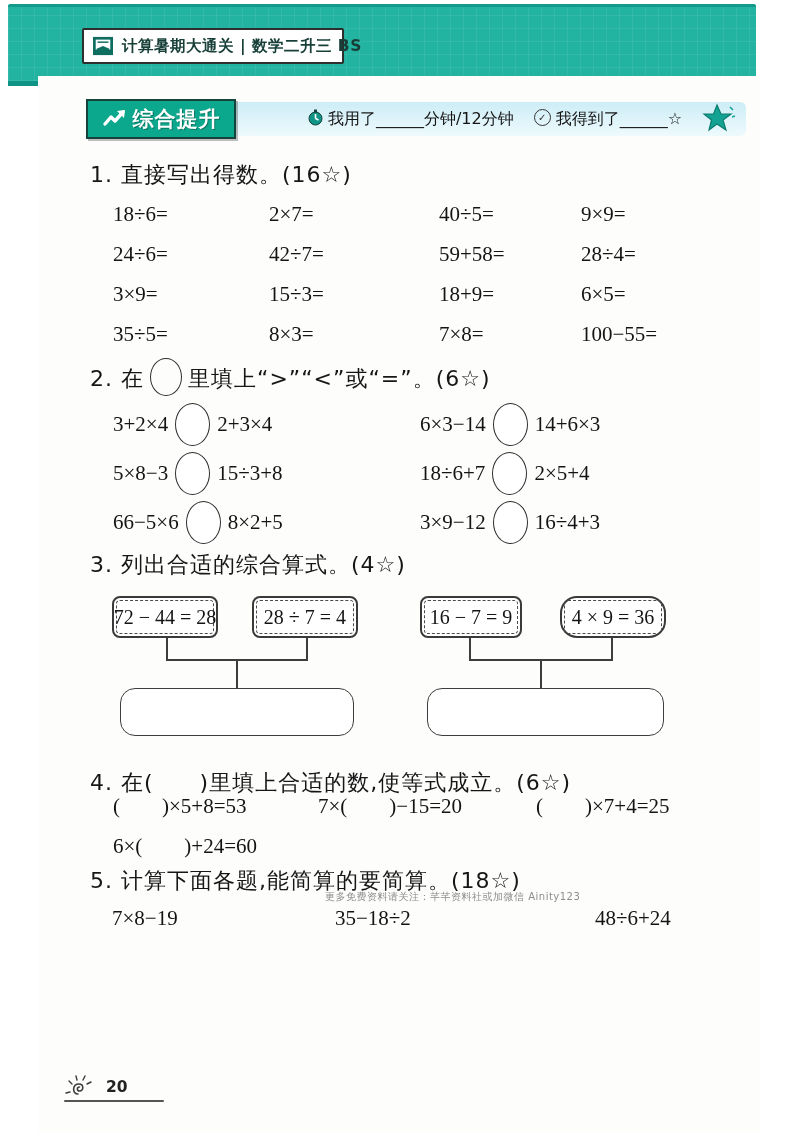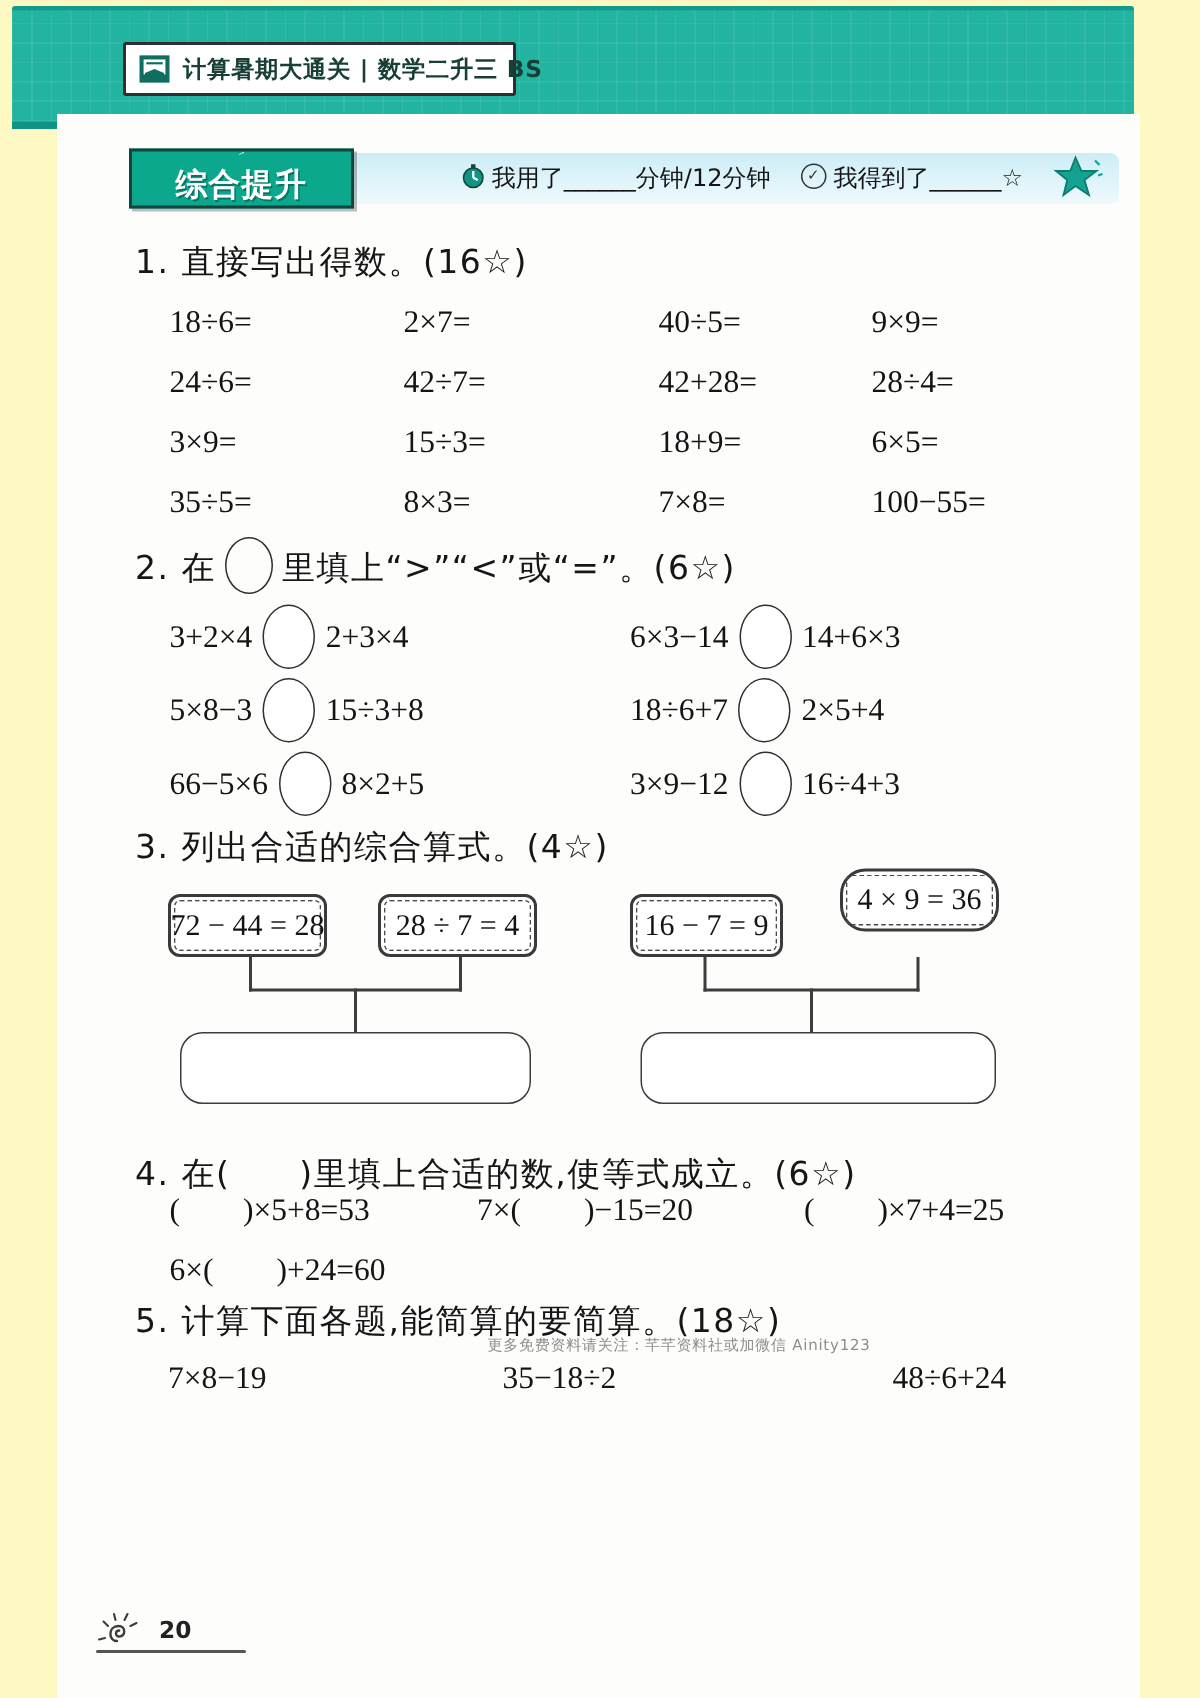--- a/index.html
+++ b/index.html
@@ -1,35 +1,35 @@
 <!DOCTYPE html>
 <html><head>
 <meta charset="utf-8">
 <style>
   html,body{margin:0;padding:0;background:#000;}
-  .stage{position:relative;width:800px;height:1132px;background:#fef9c3;overflow:hidden;
+  .stage{position:relative;width:800px;height:1132px;background:#ffffff;overflow:hidden;
          font-family:"DejaVu Sans","Liberation Sans",sans-serif;color:#1d1d1d;}
   
   .page{position:absolute;left:38px;top:76px;width:722px;height:1056px;background:#fdfdfc;}
   
   .teal-band{position:absolute;left:8px;top:4px;width:748px;height:74px;background:#23b3a1;
      border-top:3px solid #129a8a;border-bottom:5px solid #0f9386;border-radius:2px 2px 0 0;
      background-image:repeating-linear-gradient(0deg,rgba(255,255,255,.07) 0 1px,transparent 1px 13px),
                       repeating-linear-gradient(90deg,rgba(255,255,255,.07) 0 1px,transparent 1px 13px);}
   .header-box{position:absolute;left:82px;top:28px;width:262px;height:36px;background:#fff;
      border:2px solid #2e2e2e;border-radius:2px;display:flex;align-items:center;gap:8px;padding:0 8px;box-sizing:border-box;}
   .header-title{font-size:15.5px;font-weight:bold;color:#173f38;letter-spacing:.5px;white-space:nowrap;}
   .book-icon{width:22px;height:20px;flex:0 0 auto;}
   
   .strip{position:absolute;left:86px;top:102px;width:660px;height:34px;
      background:linear-gradient(#cdedf6,#eefafd);display:flex;align-items:center;justify-content:flex-end;
      gap:20px;padding-right:10px;box-sizing:border-box;border-radius:0 6px 6px 0;}
   .badge{position:absolute;left:86px;top:99px;width:150px;height:40px;background:#0ba88d;
      border:2px solid #14443c;box-sizing:border-box;display:flex;align-items:center;justify-content:center;
-     gap:5px;box-shadow:2px 2px 0 rgba(0,0,0,.25);flex-direction:column;}
+     gap:5px;box-shadow:2px 2px 0 rgba(0,0,0,.25);}
   .badge-title{color:#fff;font-weight:bold;font-size:21px;letter-spacing:1px;text-shadow:1px 1px 0 rgba(0,0,0,.3);white-space:nowrap;}
   .banner-item{display:flex;gap:5px;font-size:16px;color:#151515;white-space:nowrap;}
   .check-circle{width:15px;height:15px;border:1.6px solid #333;border-radius:50%;display:flex;
      align-items:center;justify-content:center;font-size:10px;color:#333;font-weight:bold;}
   
   .q-title{position:absolute;font-size:22px;color:#161616;letter-spacing:1px;white-space:nowrap;}
   .expr{font-family:"Liberation Serif","DejaVu Serif",serif;font-size:21px;white-space:pre;color:#141414;}
   
   .q1-grid{position:absolute;left:113px;top:194px;display:grid;
      grid-template-columns:156px 170px 142px 170px;grid-auto-rows:40px;align-items:center;}
@@ -109,21 +109,21 @@
   </div>
 
   <div class="q-title" style="left:90px;top:160px;">1. 直接写出得数。(16☆)</div>
   <div class="q1-grid">
     <span class="expr">18÷6=</span>
     <span class="expr">2×7=</span>
     <span class="expr">40÷5=</span>
     <span class="expr">9×9=</span>
     <span class="expr">24÷6=</span>
     <span class="expr">42÷7=</span>
-    <span class="expr">42+28=</span>
+    <span class="expr">59+58=</span>
     <span class="expr">28÷4=</span>
     <span class="expr">3×9=</span>
     <span class="expr">15÷3=</span>
     <span class="expr">18+9=</span>
     <span class="expr">6×5=</span>
     <span class="expr">35÷5=</span>
     <span class="expr">8×3=</span>
     <span class="expr">7×8=</span>
     <span class="expr">100−55=</span>
   </div>
@@ -174,21 +174,21 @@
   <div class="q3-box" style="left:252px;top:596px;width:106px;">
     <div class="q3-box-inner">
         <span class="expr">28 ÷ 7 = 4</span>
       </div>
   </div>
   <div class="q3-box" style="left:420px;top:596px;width:102px;">
     <div class="q3-box-inner">
         <span class="expr">16 − 7 = 9</span>
       </div>
   </div>
-  <div class="q3-box" style="left:560px;top:579px;width:106px;border-radius:17px;">
+  <div class="q3-box" style="left:560px;top:596px;width:106px;border-radius:17px;">
     <div class="q3-box-inner">
         <span class="expr">4 × 9 = 36</span>
       </div>
   </div>
 
   <div class="q3-line" style="left:166px;top:638px;width:2px;height:23px;"></div>
   <div class="q3-line" style="left:306px;top:638px;width:2px;height:23px;"></div>
   <div class="q3-line" style="left:166px;top:659px;width:142px;height:2px;"></div>
   <div class="q3-line" style="left:236px;top:659px;width:2px;height:30px;"></div>
   <div class="q3-line" style="left:469px;top:638px;width:2px;height:23px;"></div>

